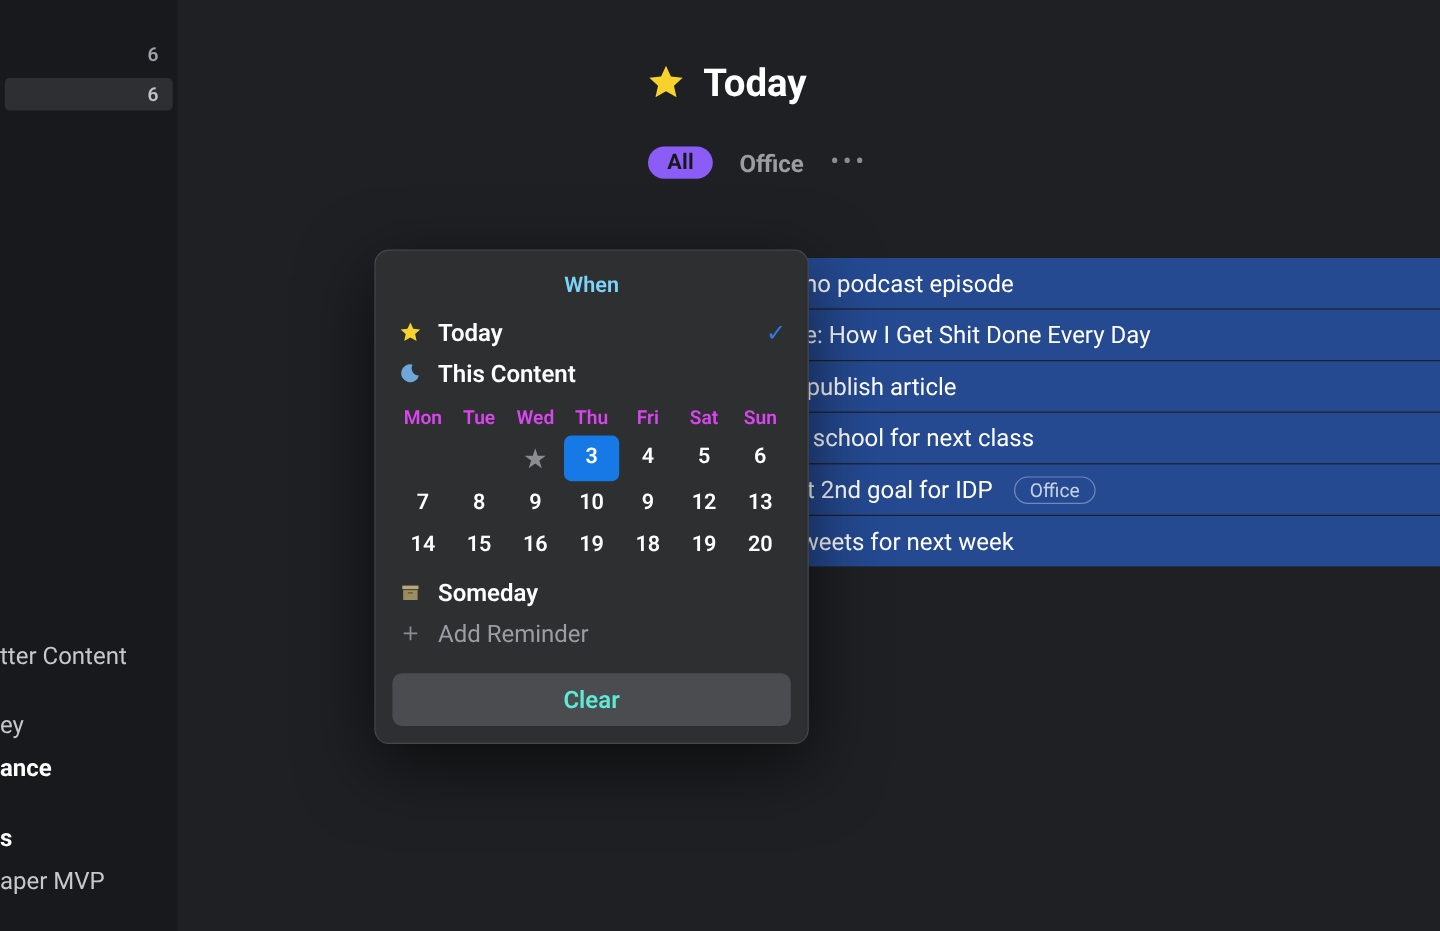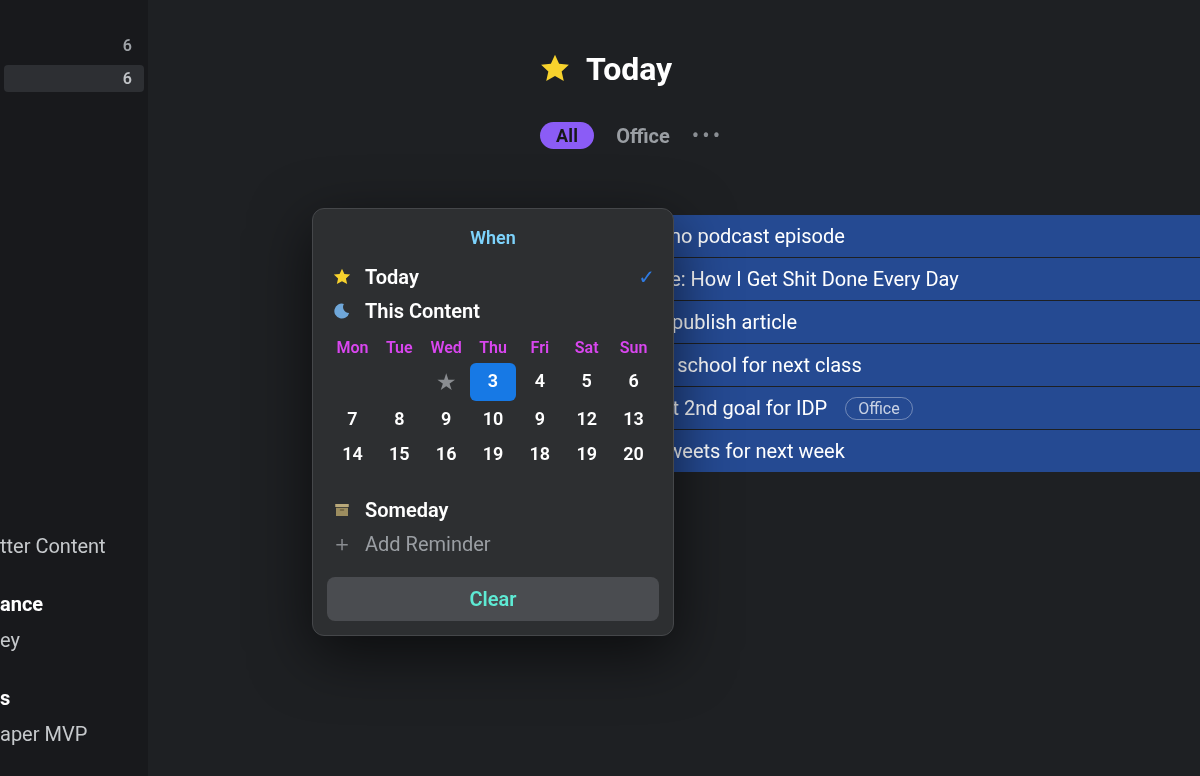--- a/index.html
+++ b/index.html
@@ -79,22 +79,22 @@
     <div class="side-count-row">
       <span>6</span>
     </div>
     <div class="side-count-row selected">
       <span>6</span>
     </div>
 
     <div class="side-fragments">
       <div class="frag sub">tter Content</div>
       <div style="height:22px"></div>
+      <div class="frag sub">ey</div>
       <div class="frag heading">ance</div>
-      <div class="frag sub">ey</div>
       <div style="height:22px"></div>
       <div class="frag heading">s</div>
       <div class="frag sub">aper MVP</div>
     </div>
   </aside>
 
   <main class="main">
     <div class="main-inner">
       <h1 class="page-title">
         <span class="row-icon">
@@ -196,21 +196,21 @@
               <div>15</div>
               <div>16</div>
               <div>19</div>
               <div>18</div>
               <div>19</div>
               <div>20</div>
             </div>
           </div>
       </div>
 
-      <div class="pop-row" style="margin-top:20px">
+      <div class="pop-row" style="margin-top:4px">
         <span class="row-icon">
           <svg class="archive-svg" viewBox="0 0 24 24">
               <rect x="3" y="4" width="18" height="4" fill="#b9a97a"></rect>
               <rect x="4" y="9" width="16" height="11" fill="#9c8d5f"></rect>
               <rect x="9" y="11" width="6" height="2" rx="1" fill="#6e6240"></rect>
             </svg>
         </span>
         <span class="row-label">Someday</span>
       </div>
 

